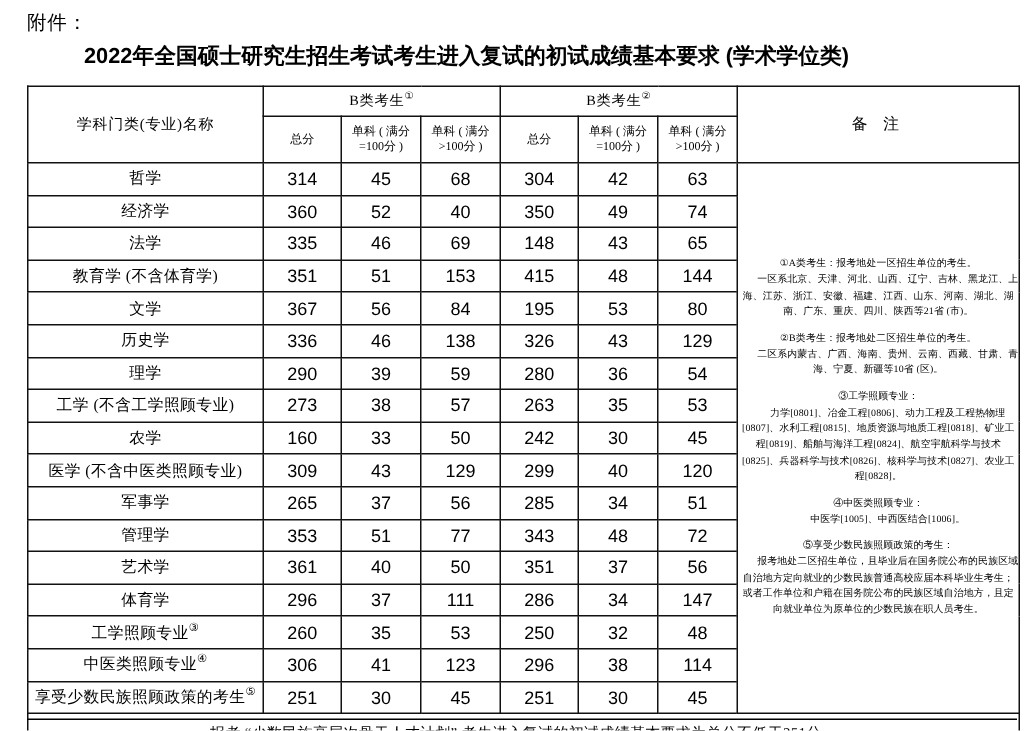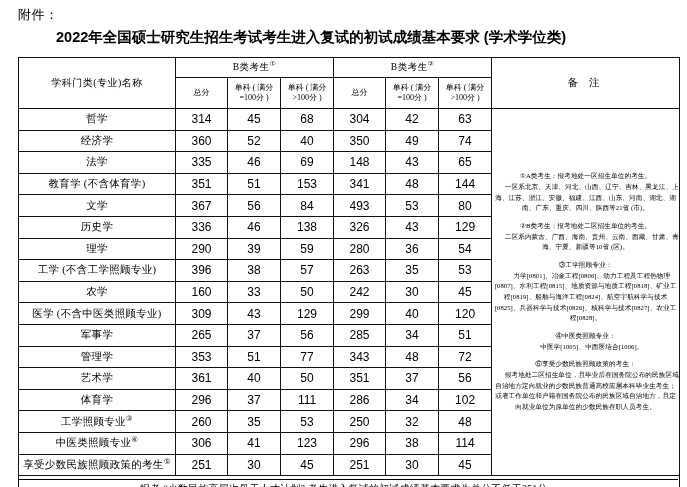--- a/index.html
+++ b/index.html
@@ -224,30 +224,30 @@
             <td class="num-cell">69</td>
             <td class="num-cell">148</td>
             <td class="num-cell">43</td>
             <td class="num-cell">65</td>
           </tr>
           <tr>
             <td class="name-cell"><span>教育学 (不含体育学)</span></td>
             <td class="num-cell">351</td>
             <td class="num-cell">51</td>
             <td class="num-cell">153</td>
-            <td class="num-cell">341</td>
+            <td class="num-cell">415</td>
             <td class="num-cell">48</td>
             <td class="num-cell">144</td>
           </tr>
           <tr>
             <td class="name-cell"><span>文学</span></td>
             <td class="num-cell">367</td>
             <td class="num-cell">56</td>
             <td class="num-cell">84</td>
-            <td class="num-cell">493</td>
+            <td class="num-cell">195</td>
             <td class="num-cell">53</td>
             <td class="num-cell">80</td>
           </tr>
           <tr>
             <td class="name-cell"><span>历史学</span></td>
             <td class="num-cell">336</td>
             <td class="num-cell">46</td>
             <td class="num-cell">138</td>
             <td class="num-cell">326</td>
             <td class="num-cell">43</td>
@@ -257,21 +257,21 @@
             <td class="name-cell"><span>理学</span></td>
             <td class="num-cell">290</td>
             <td class="num-cell">39</td>
             <td class="num-cell">59</td>
             <td class="num-cell">280</td>
             <td class="num-cell">36</td>
             <td class="num-cell">54</td>
           </tr>
           <tr>
             <td class="name-cell"><span>工学 (不含工学照顾专业)</span></td>
-            <td class="num-cell">396</td>
+            <td class="num-cell">273</td>
             <td class="num-cell">38</td>
             <td class="num-cell">57</td>
             <td class="num-cell">263</td>
             <td class="num-cell">35</td>
             <td class="num-cell">53</td>
           </tr>
           <tr>
             <td class="name-cell"><span>农学</span></td>
             <td class="num-cell">160</td>
             <td class="num-cell">33</td>
@@ -316,21 +316,21 @@
             <td class="num-cell">37</td>
             <td class="num-cell">56</td>
           </tr>
           <tr>
             <td class="name-cell"><span>体育学</span></td>
             <td class="num-cell">296</td>
             <td class="num-cell">37</td>
             <td class="num-cell">111</td>
             <td class="num-cell">286</td>
             <td class="num-cell">34</td>
-            <td class="num-cell">102</td>
+            <td class="num-cell">147</td>
           </tr>
           <tr>
             <td class="name-cell"><span>工学照顾专业</span><span class="sup">③</span></td>
             <td class="num-cell">260</td>
             <td class="num-cell">35</td>
             <td class="num-cell">53</td>
             <td class="num-cell">250</td>
             <td class="num-cell">32</td>
             <td class="num-cell">48</td>
           </tr>

